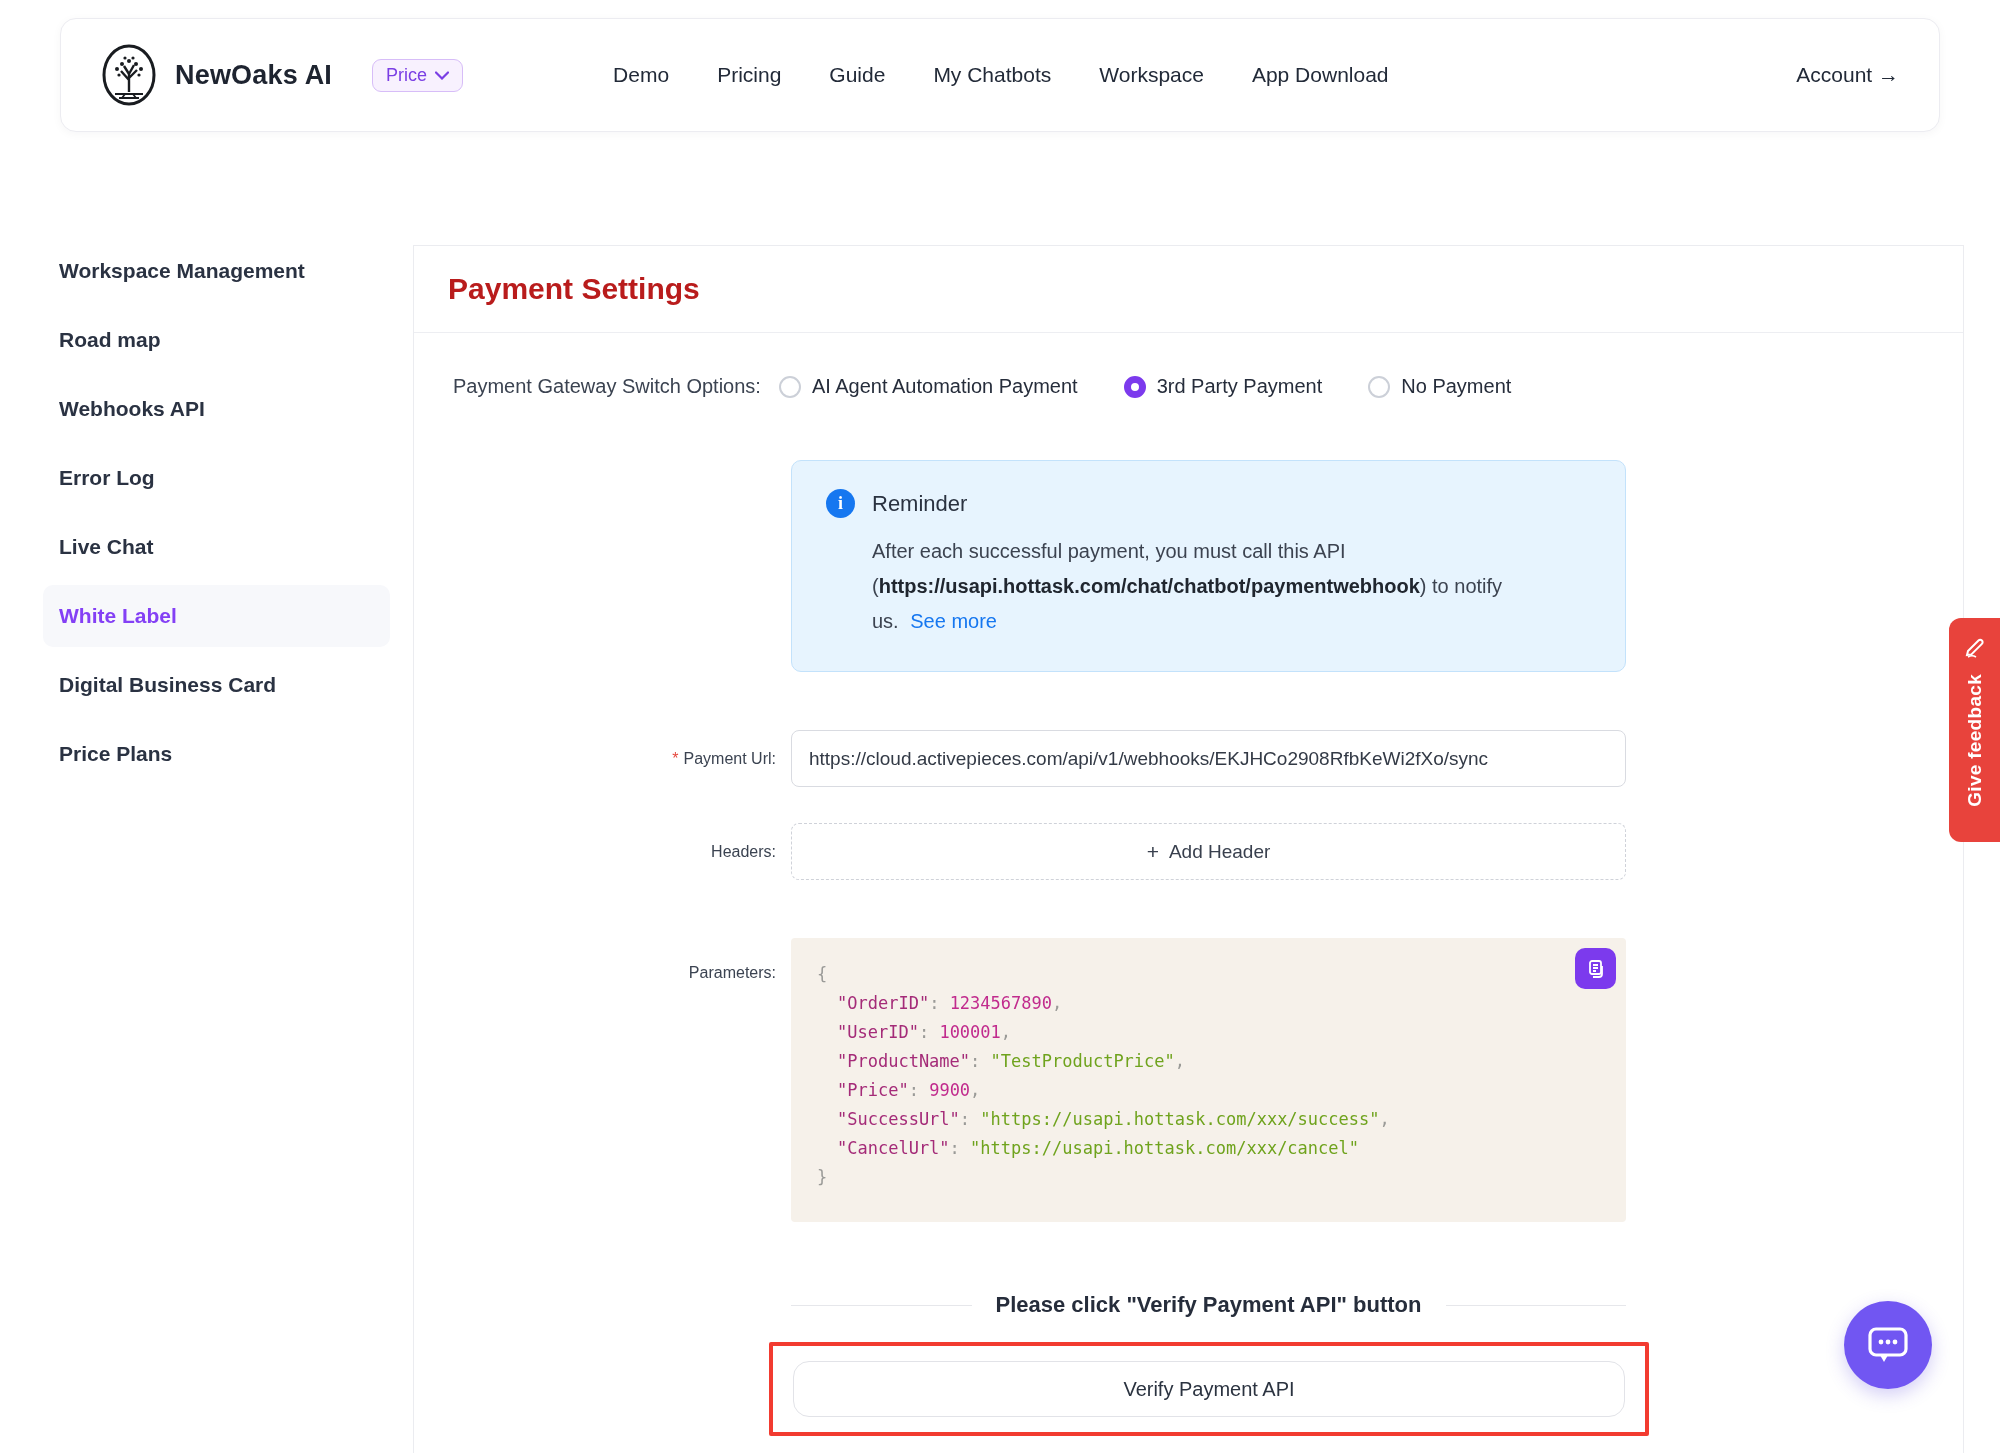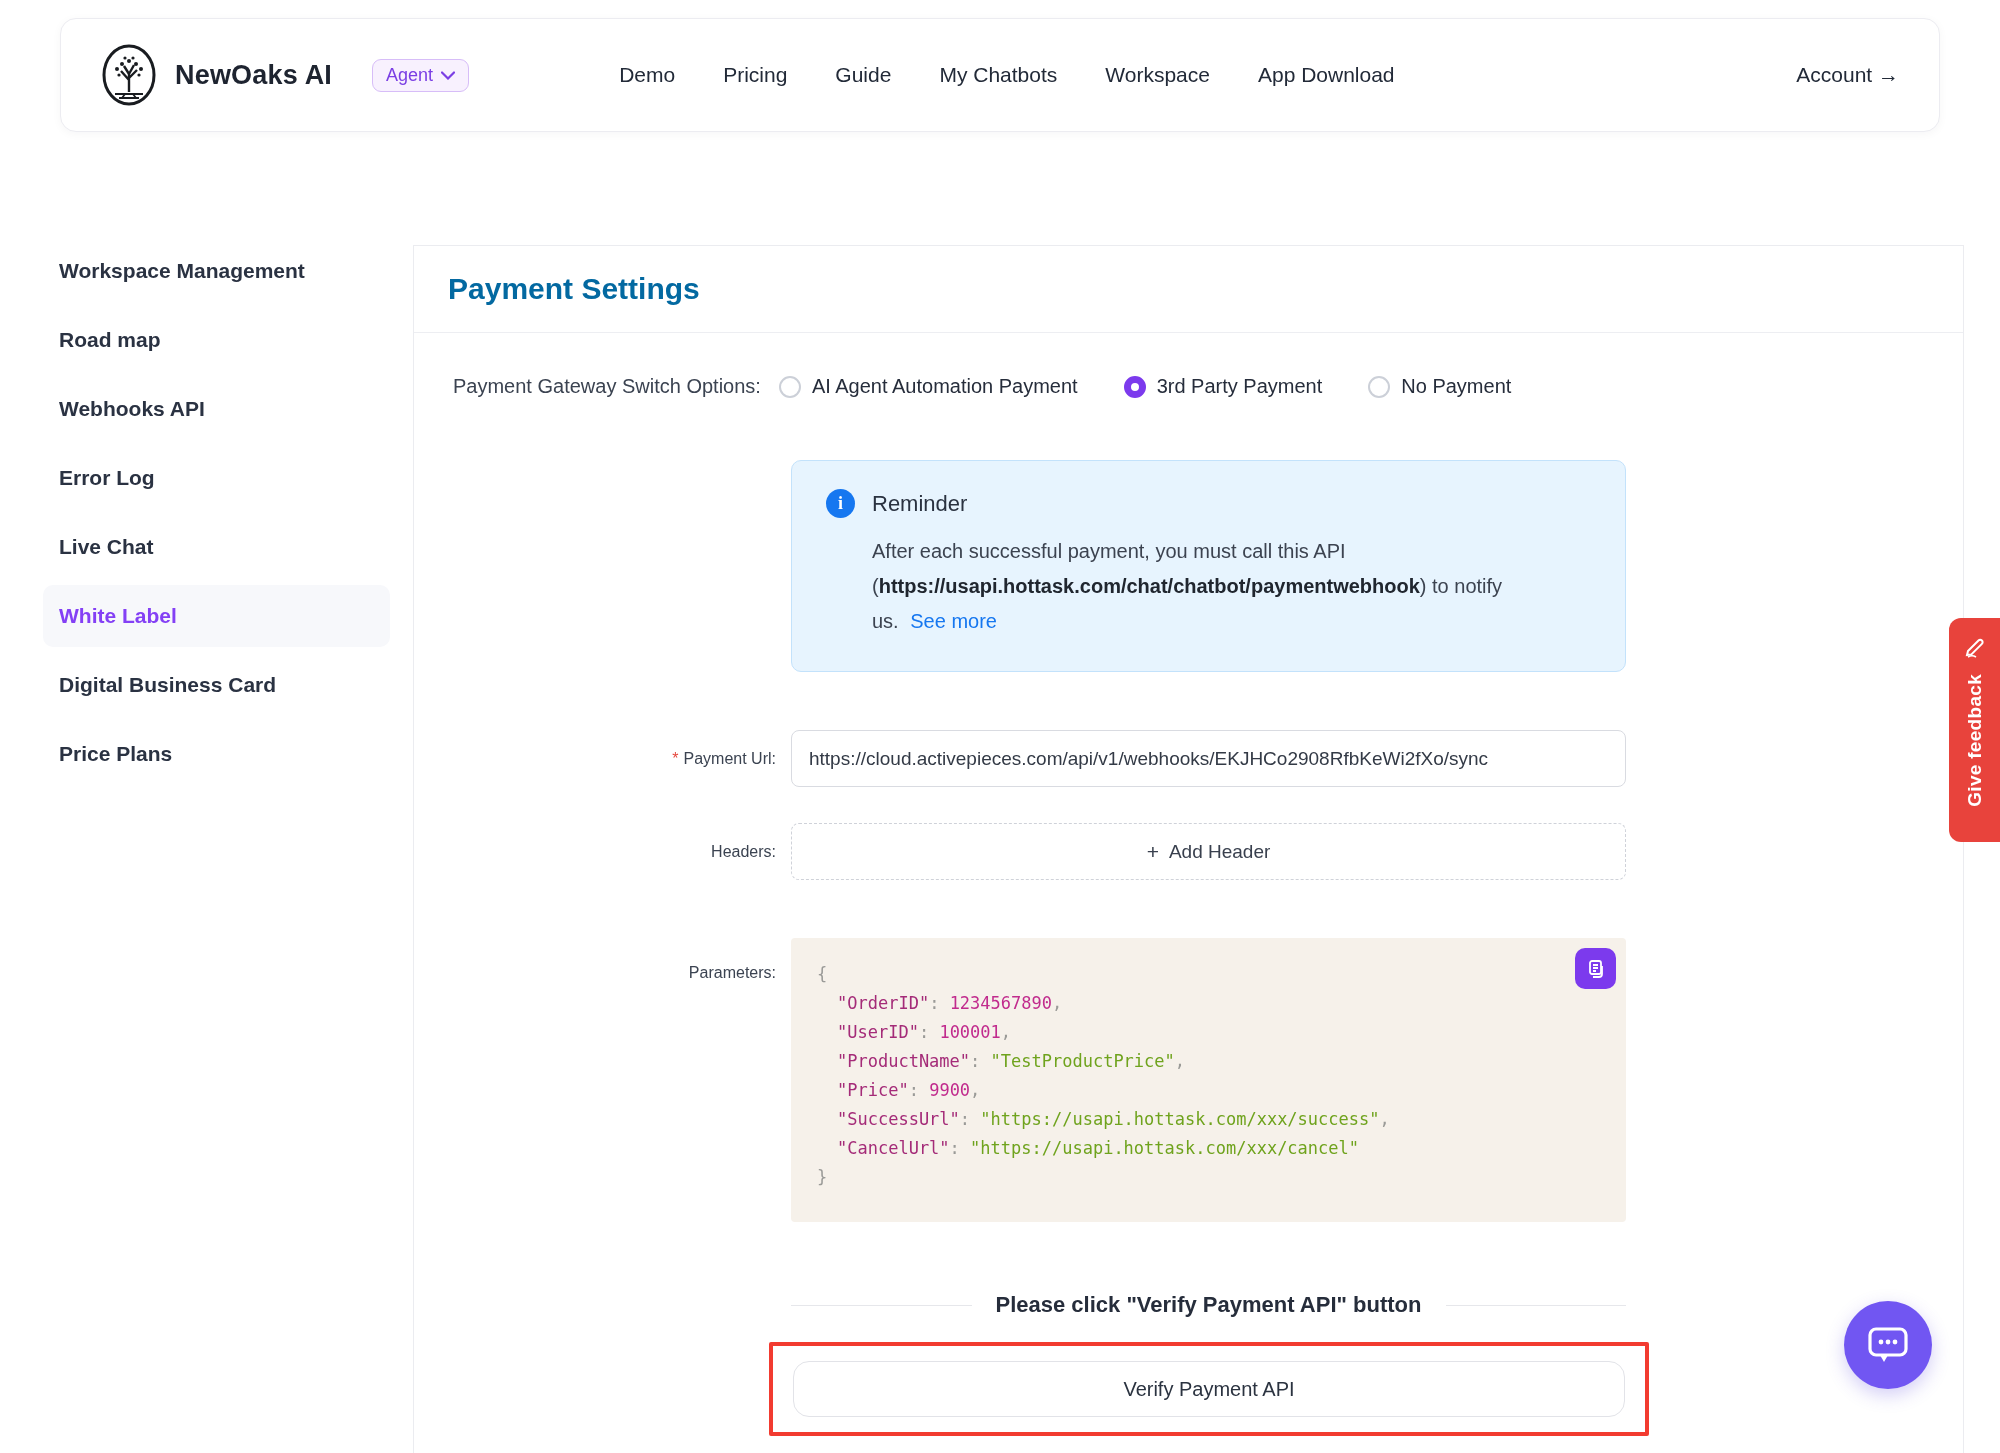--- a/index.html
+++ b/index.html
@@ -36,21 +36,21 @@
   }
   .side-item.active { background:#f7f8fb; color:#8440f5; }
 
   
   .main-card {
     position:absolute; left:413px; top:245px; width:1551px; height:1290px;
     background:#fff; border:1px solid #ebecf0;
   }
   .card-title-bar { height:87px; display:flex; align-items:center; padding-left:34px;
     border-bottom:1px solid #edeef2; }
-  .card-title { font-size:30px; font-weight:700; color:#0369a1; }
+  .card-title { font-size:30px; font-weight:700; color:#b91c1c; }
 
   .card-body { padding-top:42px; }
 
   
   .gateway-row { display:flex; align-items:center; margin-left:39px; font-size:20px; }
   .gateway-label { color:#3b4351; margin-right:18px; }
   .radio-opt { display:flex; align-items:center; margin-right:46px; cursor:pointer; }
   .radio-circle { width:22px; height:22px; border-radius:50%; background:#fff;
     border:2px solid #ccd0d8; margin-right:11px; flex:0 0 auto; }
   .radio-opt.selected .radio-circle { border:7px solid #7c3aed; }
@@ -162,21 +162,21 @@
           <circle cx="32" cy="14" r="1.6"></circle>
             <circle cx="18" cy="31" r="1.6"></circle>
             <circle cx="38" cy="31" r="1.6"></circle>
         </g>
         <path d="M14 50 H42 M18 54 H38" stroke="#191c20" stroke-width="2.2"></path>
         <path d="M24 50 L21 54 M32 50 L35 54" stroke="#191c20" stroke-width="1.8"></path>
       </svg>
     </span>
     <span class="brand-name">NewOaks AI</span>
     <span class="region-badge">
-      <span>Agent</span>
+      <span>Price</span>
       <svg width="14" height="9" viewBox="0 0 14 9">
           <path d="M1 1.5 L7 7.5 L13 1.5" fill="none" stroke="#7b3fe4" stroke-width="2.2" stroke-linecap="round"></path>
         </svg>
     </span>
   </div>
   <nav class="nav">
     <span class="nav-item">Demo</span>
     <span class="nav-item">Pricing</span>
     <span class="nav-item">Guide</span>
     <span class="nav-item">My Chatbots</span>

